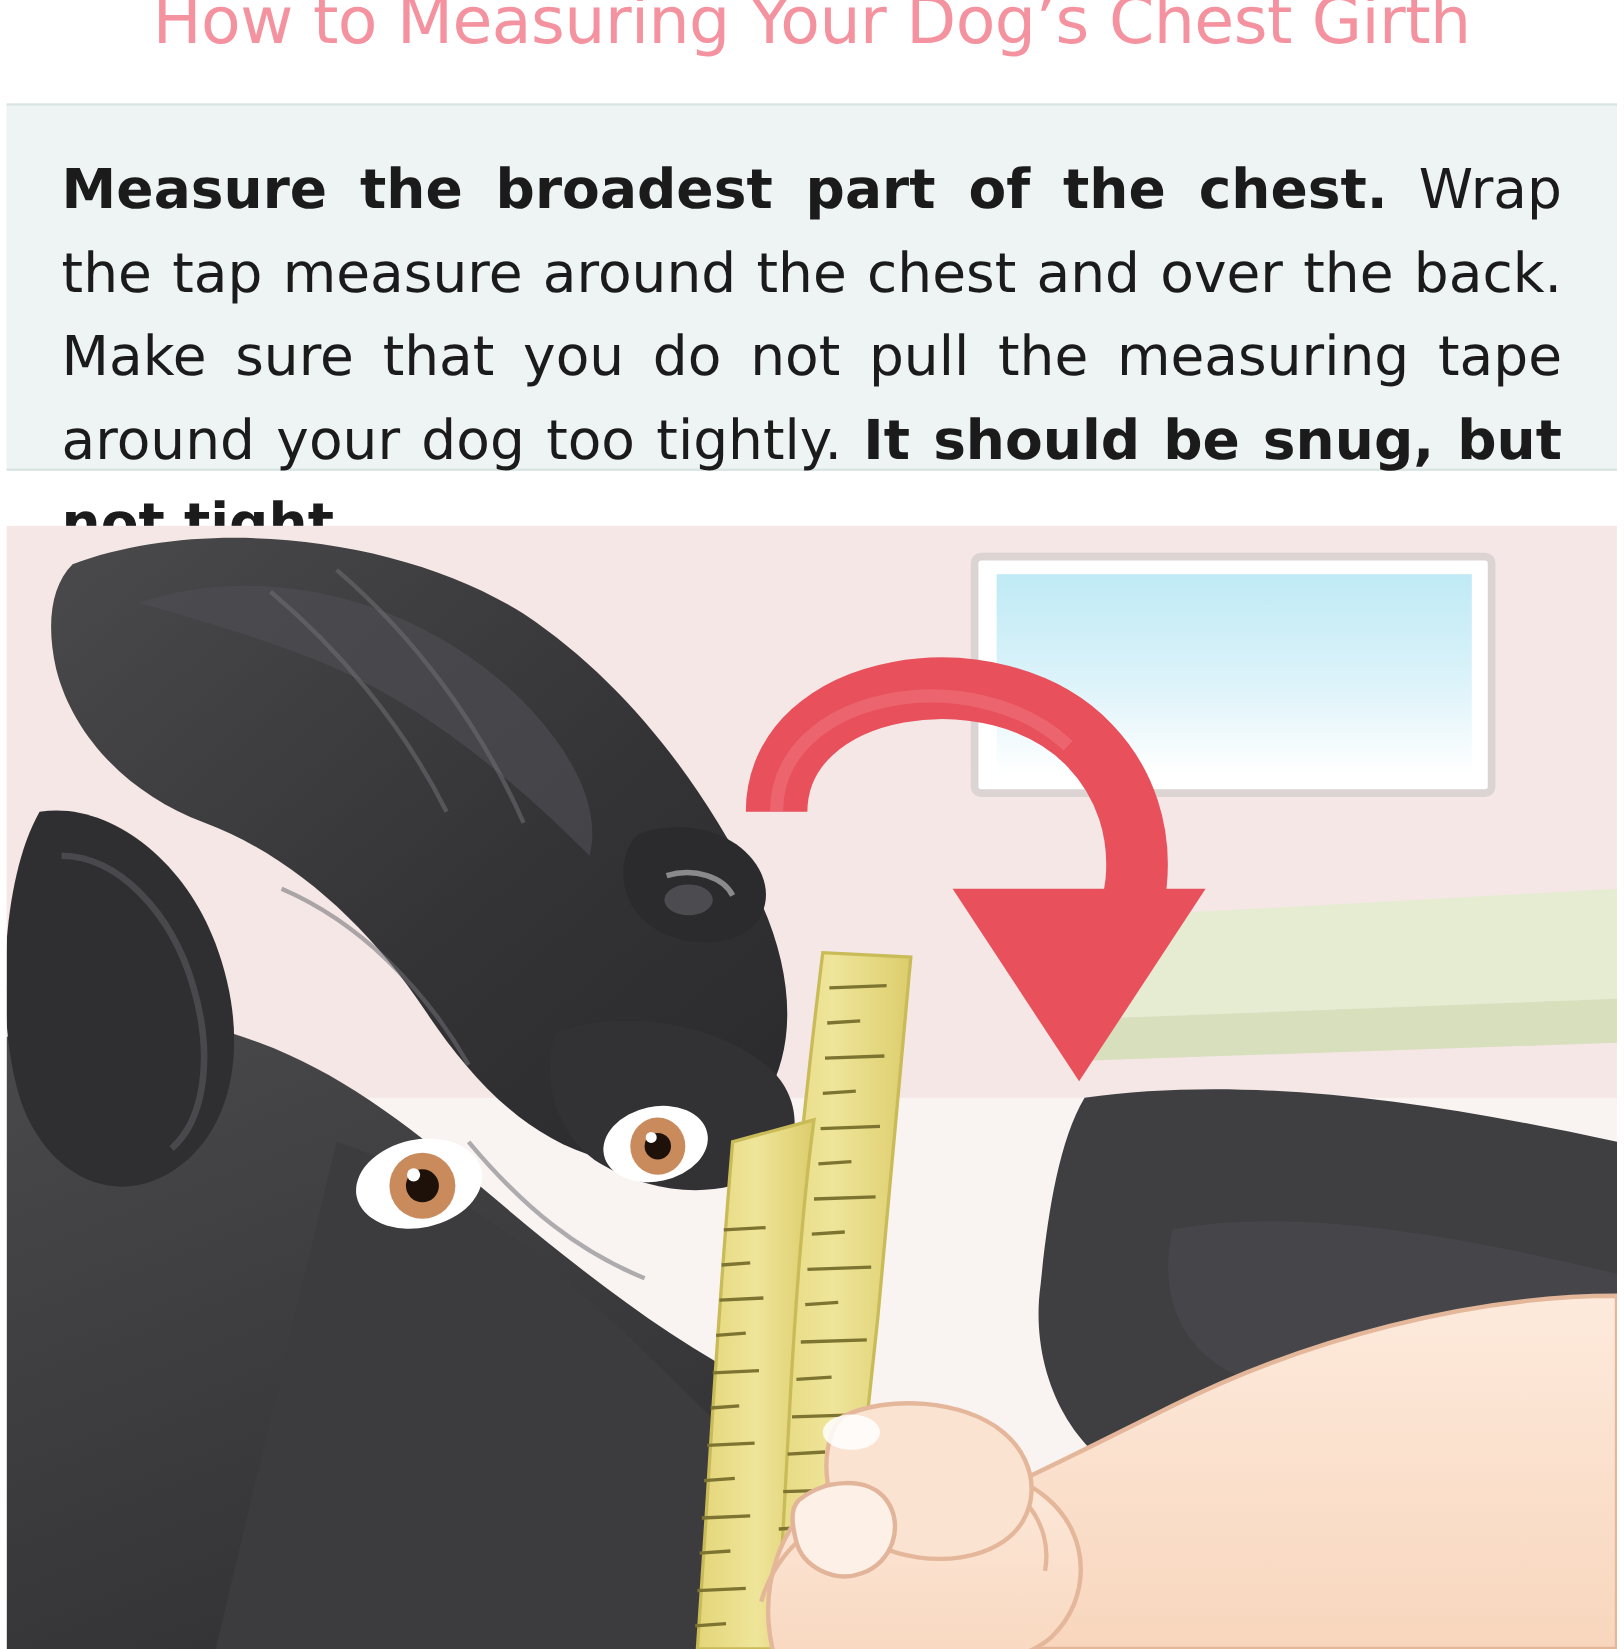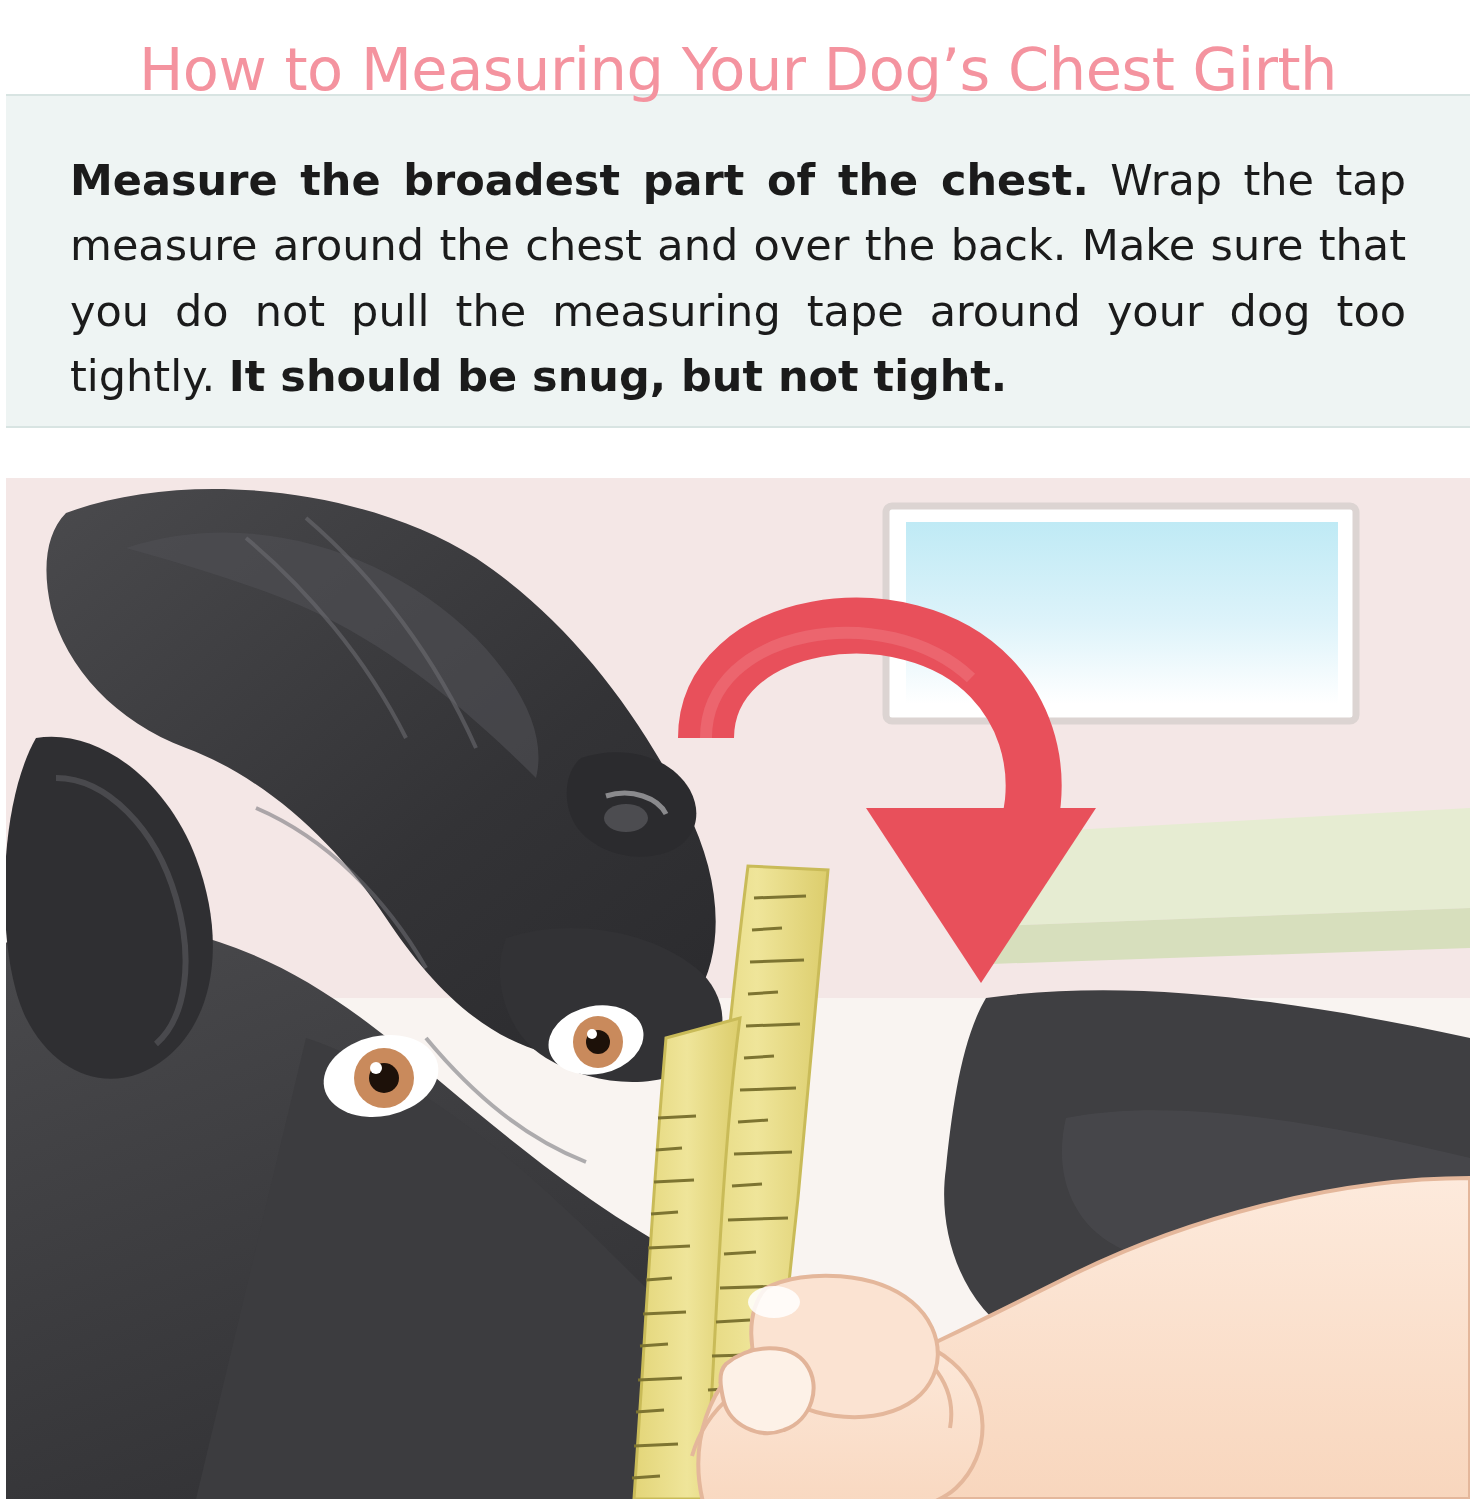--- a/index.html
+++ b/index.html
@@ -13,21 +13,21 @@
     font-family: "Liberation Sans", sans-serif;
     overflow: hidden;
     position: relative;
   }
 
   
   .title-bar {
     width: 100%;
     height: 88px;
     display: flex;
-    align-items: flex-start;
+    align-items: flex-end;
     justify-content: center;
     background: #ffffff;
   }
   .title {
     font-size: 59px;
     line-height: 1;
     color: #f4939f;
     font-weight: 400;
     letter-spacing: -0.5px;
     white-space: nowrap;
@@ -39,22 +39,22 @@
     margin: 6px 6px 0 6px;
     width: 1464px;
     box-sizing: border-box;
     background: #eef4f3;
     border-top: 2px solid #d8e4e2;
     border-bottom: 2px solid #d8e4e2;
     padding: 38px 50px 42px 50px;
     height: 334px;
   }
   .instructions p {
-    margin: 14px;
-    font-size: 43px;
+    margin: 0;
+    font-size: 50px;
     line-height: 1.52;
     color: #1b1b1b;
     text-align: justify;
     text-justify: inter-word;
     font-family: "DejaVu Sans", sans-serif;
     font-weight: 400;
   }
   .instructions b { font-weight: 700; }
 
   

